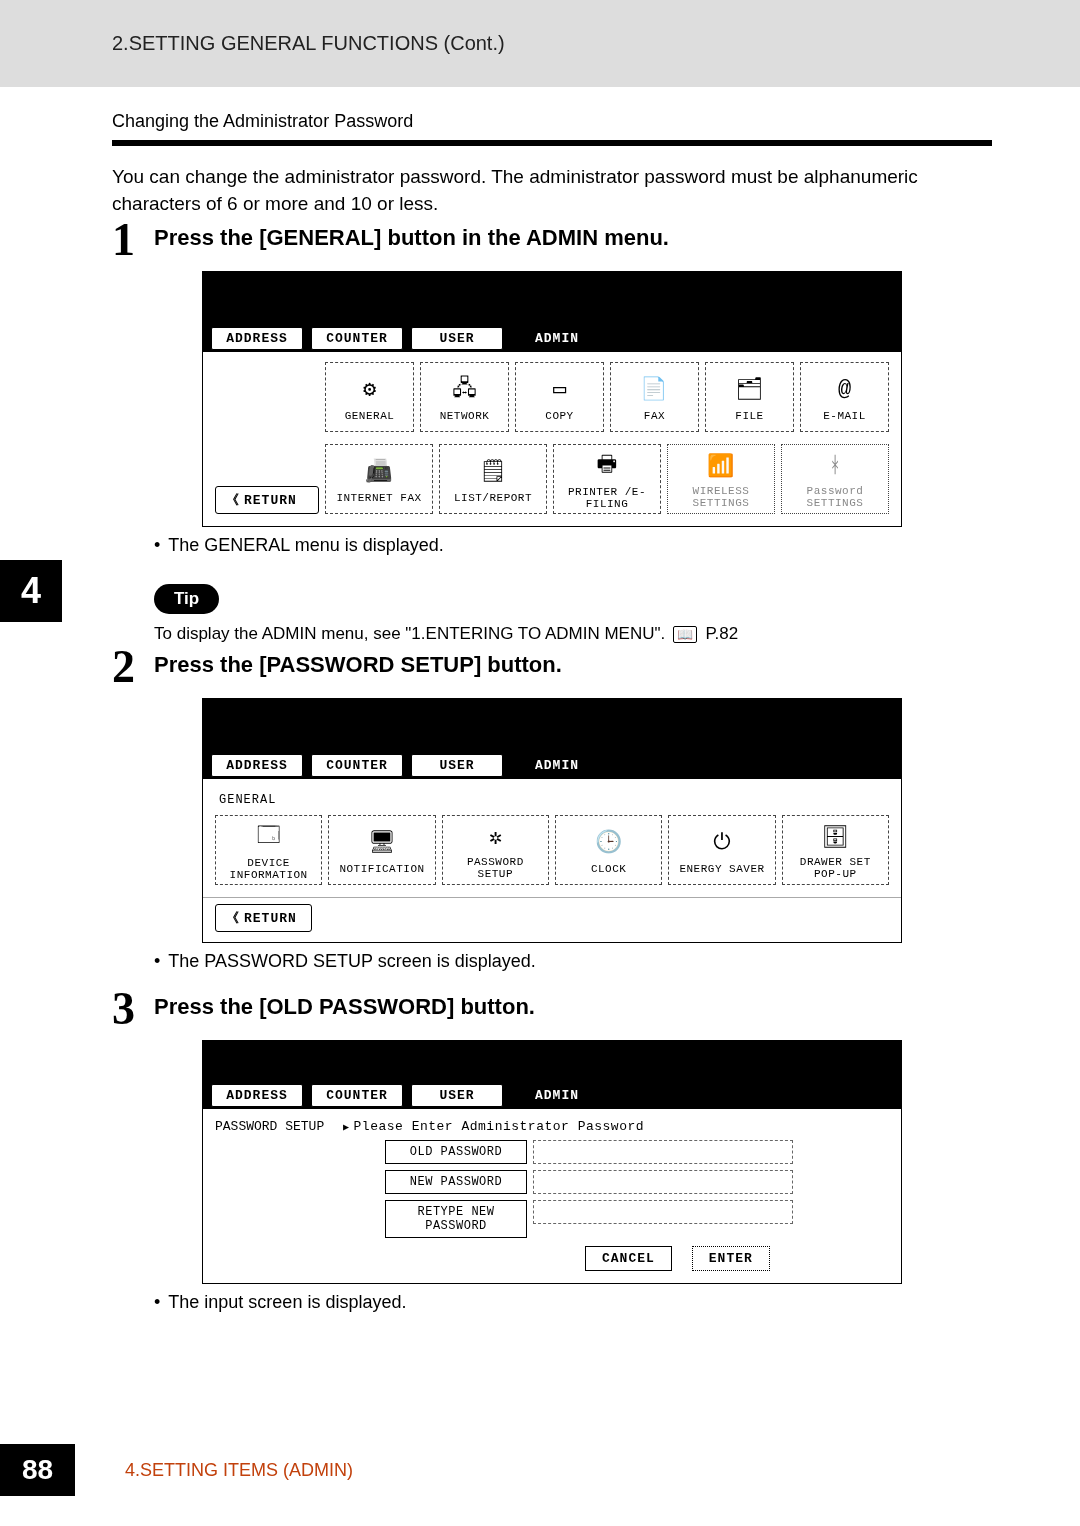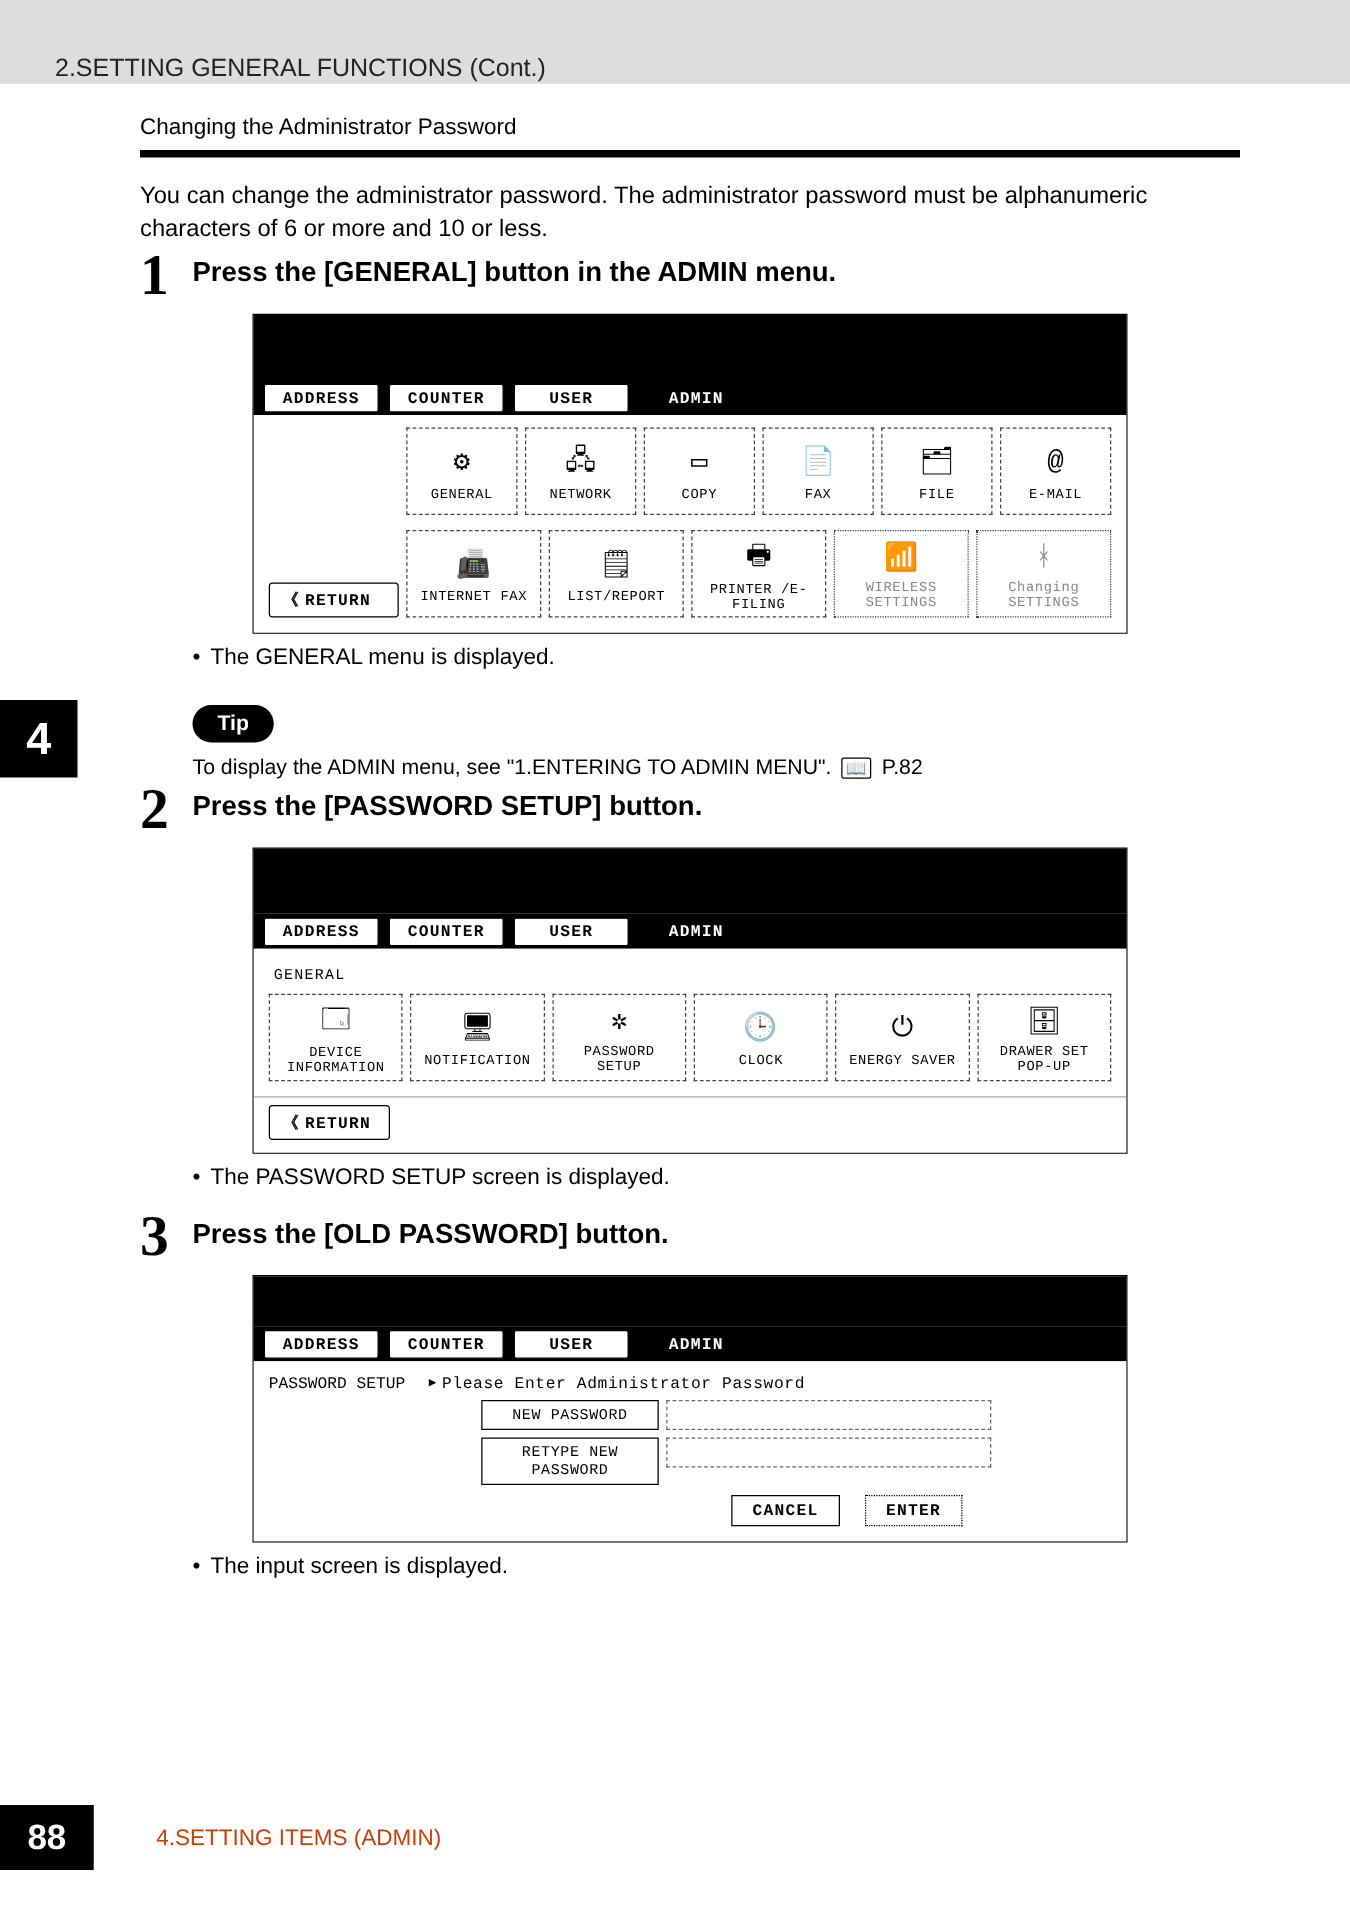--- a/index.html
+++ b/index.html
@@ -6,24 +6,24 @@
 body {
   font-family: Arial, Helvetica, sans-serif;
   color: #000;
   background: #fff;
   width: 1080px;
   height: 1526px;
   position: relative;
 }
 .header-band {
   background: #ddd;
-  height: 67px;
-  display: flex;
-  align-items: flex-end;
-  padding-left: 44px;
+  height: 87px;
+  display: flex;
+  align-items: center;
+  padding-left: 112px;
 }
 .header-band-text {
   font-size: 20px;
   color: #222;
 }
 .content {
   padding: 24px 88px 0 112px;
 }
 .section-title {
   font-size: 18px;
@@ -397,21 +397,21 @@
               <div class="icon-btn">
                   <div class="icon-glyph">🖶</div>
                   <div class="icon-label">PRINTER /E-FILING</div>
                 </div>
               <div class="icon-btn dim">
                   <div class="icon-glyph">📶</div>
                   <div class="icon-label">WIRELESS SETTINGS</div>
                 </div>
               <div class="icon-btn dim">
                   <div class="icon-glyph">ᚼ</div>
-                  <div class="icon-label">Changing SETTINGS</div>
+                  <div class="icon-label">Password SETTINGS</div>
                 </div>
             </div>
           </div>
         </div>
       </div>
     </div>
   </div>
 
   <p class="bullet">The GENERAL menu is displayed.</p>
 
@@ -488,20 +488,24 @@
         <div class="ss-tab">COUNTER</div>
         <div class="ss-tab">USER</div>
         <div class="ss-tab selected">ADMIN</div>
       </div>
       <div class="pw-body">
         <div class="pw-row">
           <div class="pw-label-area">PASSWORD SETUP</div>
           <div class="pw-prompt">Please Enter Administrator Password</div>
         </div>
         <div class="pw-field-row">
+          <div class="pw-btn">OLD PASSWORD</div>
+          <div class="pw-input"></div>
+        </div>
+        <div class="pw-field-row">
           <div class="pw-btn">NEW PASSWORD</div>
           <div class="pw-input"></div>
         </div>
         <div class="pw-field-row">
           <div class="pw-btn">RETYPE NEW PASSWORD</div>
           <div class="pw-input"></div>
         </div>
         <div class="ce-btns">
           <div class="ce-btn">CANCEL</div>
           <div class="ce-btn dotted">ENTER</div>

